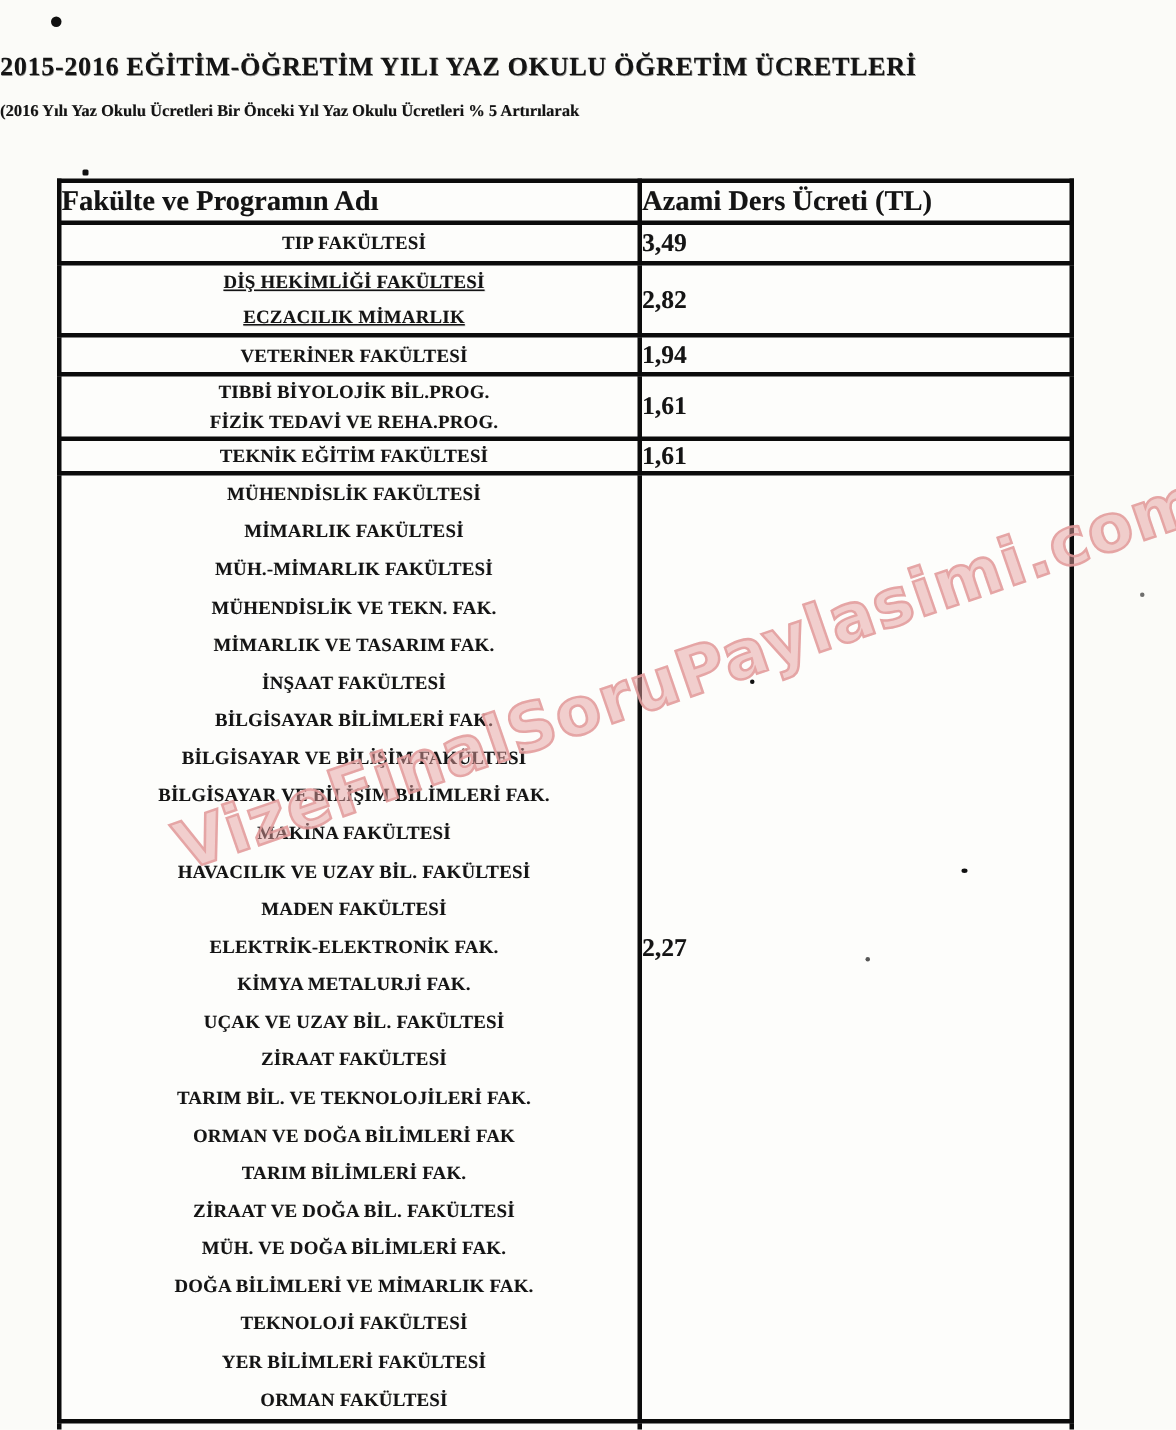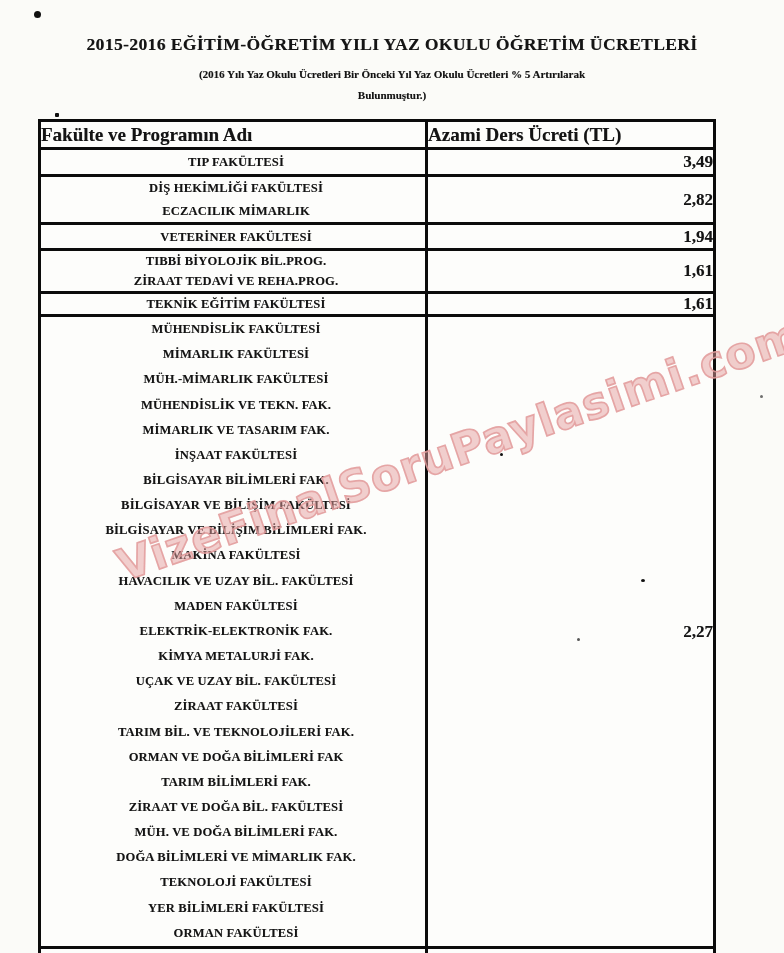--- a/index.html
+++ b/index.html
@@ -2,21 +2,21 @@
 <html><head>
 <meta charset="utf-8">
 <style>
   html,body{margin:0;padding:0;}
   body{
     width:784px;height:953px;position:relative;overflow:hidden;
     background:#fbfbf8;
     font-family:"Liberation Serif", serif;
     color:#141414;
   }
-  .doc-header{position:absolute;top:34px;left:0;width:784px;text-align:center;}
+  .doc-header{position:absolute;top:34px;left:0;width:784px;}
   .doc-title{
     font-size:17.5px;font-weight:700;letter-spacing:.4px;
     text-shadow:.4px .4px 0 rgba(0,0,0,.45);
   }
   .doc-subtitle{
     margin-top:9px;font-size:11px;font-weight:700;line-height:21px;
     text-shadow:.3px .3px 0 rgba(0,0,0,.4);
   }
   table.fee-table{
     position:absolute;left:38px;top:119px;
@@ -33,33 +33,33 @@
     text-shadow:.3px .3px 0 rgba(0,0,0,.4);
   }
   td.c-fac{vertical-align:middle;padding-left:6px;}
   .fac-line{
     font-size:12.5px;font-weight:700;letter-spacing:.2px;
     line-height:16px;white-space:nowrap;
     text-shadow:.3px .3px 0 rgba(0,0,0,.3);
     text-align:center;
   }
   td.c-fee{
-    text-align:right;vertical-align:middle;
+    text-align:left;vertical-align:middle;
     font-size:17px;font-weight:700;
     text-shadow:.3px .3px 0 rgba(0,0,0,.35);
     margin-left:32px;
   }
   
   #rows tr:nth-child(1) td{height:24px;}
   #rows tr:nth-child(2) td{height:45px;}
   #rows tr:nth-child(3) td{height:23px;}
   #rows tr:nth-child(4) td{height:40px;}
   #rows tr:nth-child(5) td{height:16px;}
   #rows tr:nth-child(6) td{height:629px;}
-  #rows tr:nth-child(2) .fac-line{line-height:22.4px;}
+  #rows tr:nth-child(2) .fac-line{line-height:22.4px;text-decoration:underline;}
   #rows tr:nth-child(4) .fac-line{line-height:20px;}
   #rows tr:nth-child(6) .fac-line{line-height:25.15px;}
   tbody.partial td{height:9px;border-bottom:none;}
   
   .watermark{
     position:absolute;left:103px;top:446px;width:585px;height:54px;
     transform:rotate(-19deg);
     text-align:center;
     font-family:"DejaVu Sans", sans-serif;
     font-size:44px;font-weight:700;letter-spacing:1px;
@@ -77,21 +77,20 @@
   .dot.a5{left:577px;top:638px;width:3px;height:3px;opacity:.7;}
   .dot.a6{left:760px;top:395px;width:3px;height:3px;opacity:.6;}
 </style>
 </head>
 <body>
 
 <div class="doc-header">
   <div class="doc-title">2015-2016 EĞİTİM-ÖĞRETİM YILI YAZ OKULU ÖĞRETİM ÜCRETLERİ</div>
   <div class="doc-subtitle">
     <div>(2016 Yılı Yaz Okulu Ücretleri Bir Önceki Yıl Yaz Okulu Ücretleri % 5 Artırılarak</div>
-    <div>Bulunmuştur.)</div>
   </div>
 </div>
 
 <table class="fee-table">
   <colgroup>
       <col class="c1">
       <col class="c2">
     </colgroup>
   <thead>
     <tr>
@@ -115,21 +114,21 @@
       </tr>
       <tr>
         <td class="c-fac">
           <div class="fac-line">VETERİNER FAKÜLTESİ</div>
         </td>
         <td class="c-fee">1,94</td>
       </tr>
       <tr>
         <td class="c-fac">
           <div class="fac-line">TIBBİ BİYOLOJİK BİL.PROG.</div>
-          <div class="fac-line">ZİRAAT TEDAVİ VE REHA.PROG.</div>
+          <div class="fac-line">FİZİK TEDAVİ VE REHA.PROG.</div>
         </td>
         <td class="c-fee">1,61</td>
       </tr>
       <tr>
         <td class="c-fac">
           <div class="fac-line">TEKNİK EĞİTİM FAKÜLTESİ</div>
         </td>
         <td class="c-fee">1,61</td>
       </tr>
       <tr>

